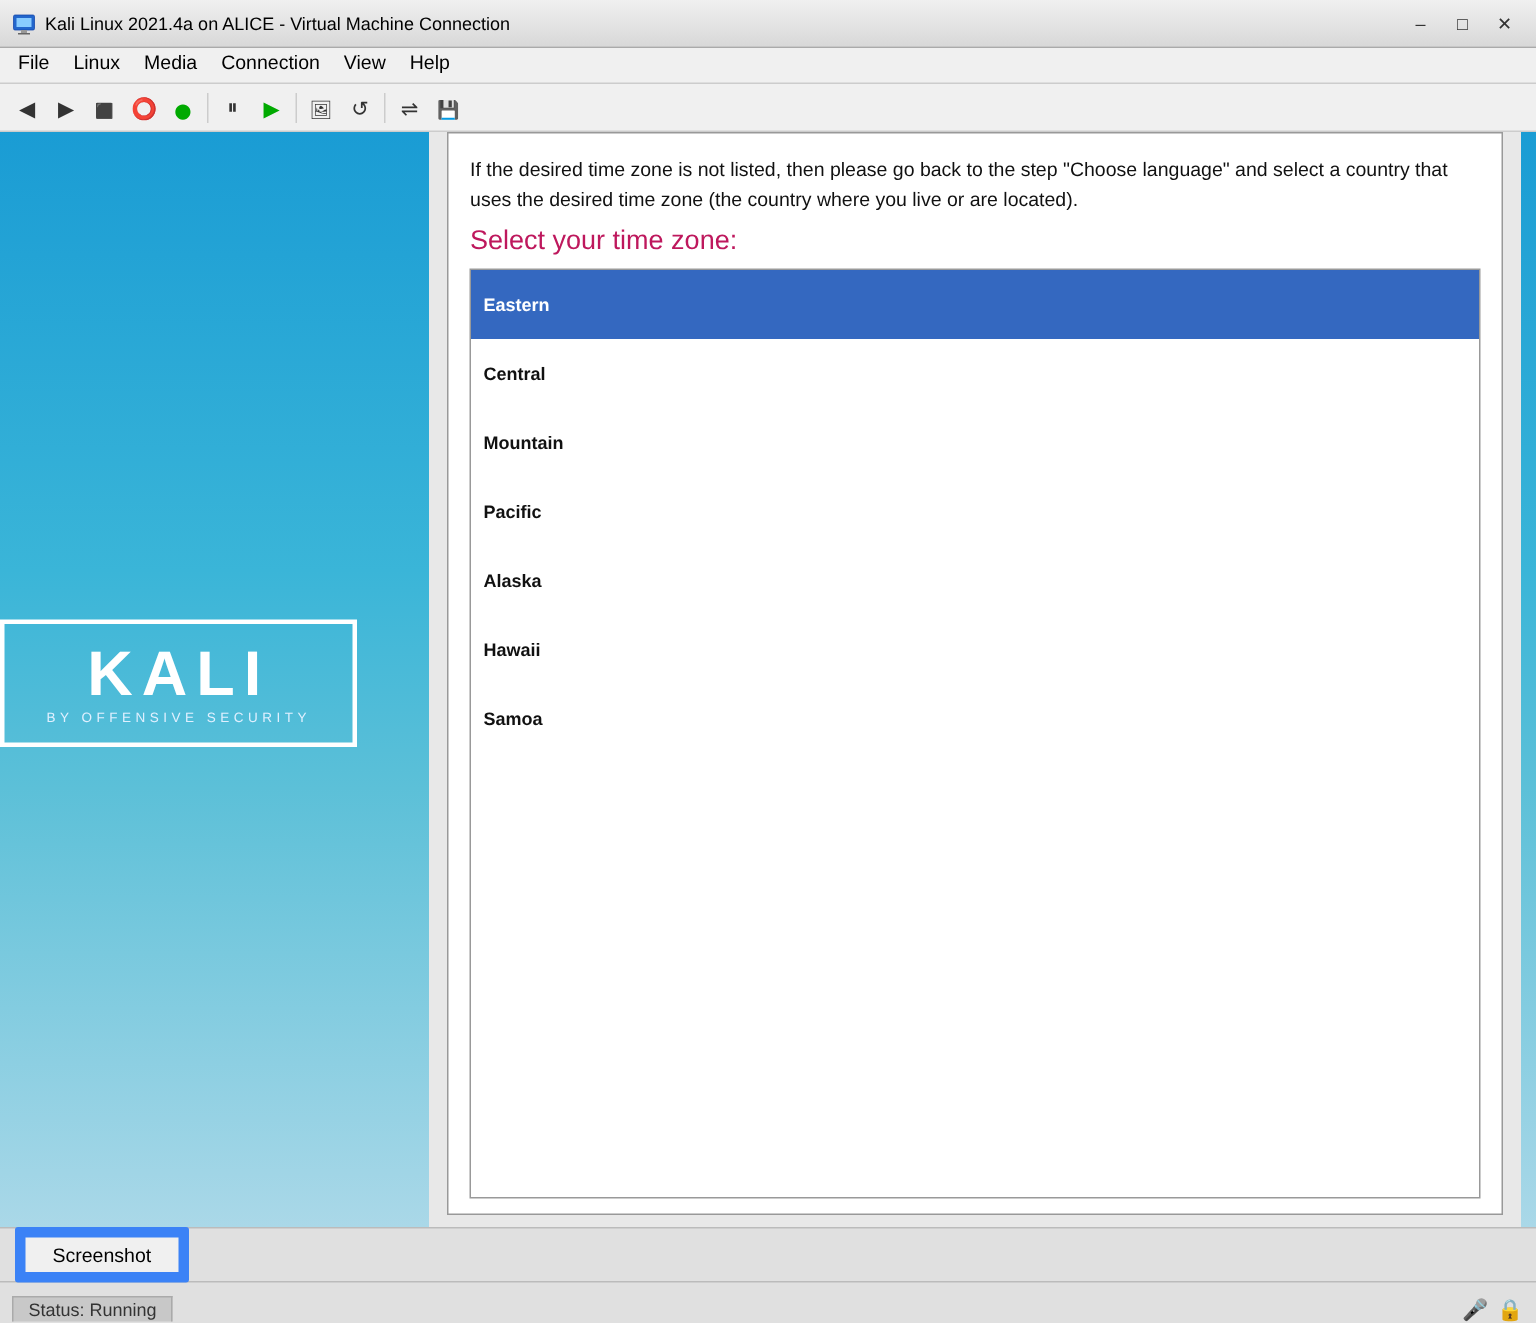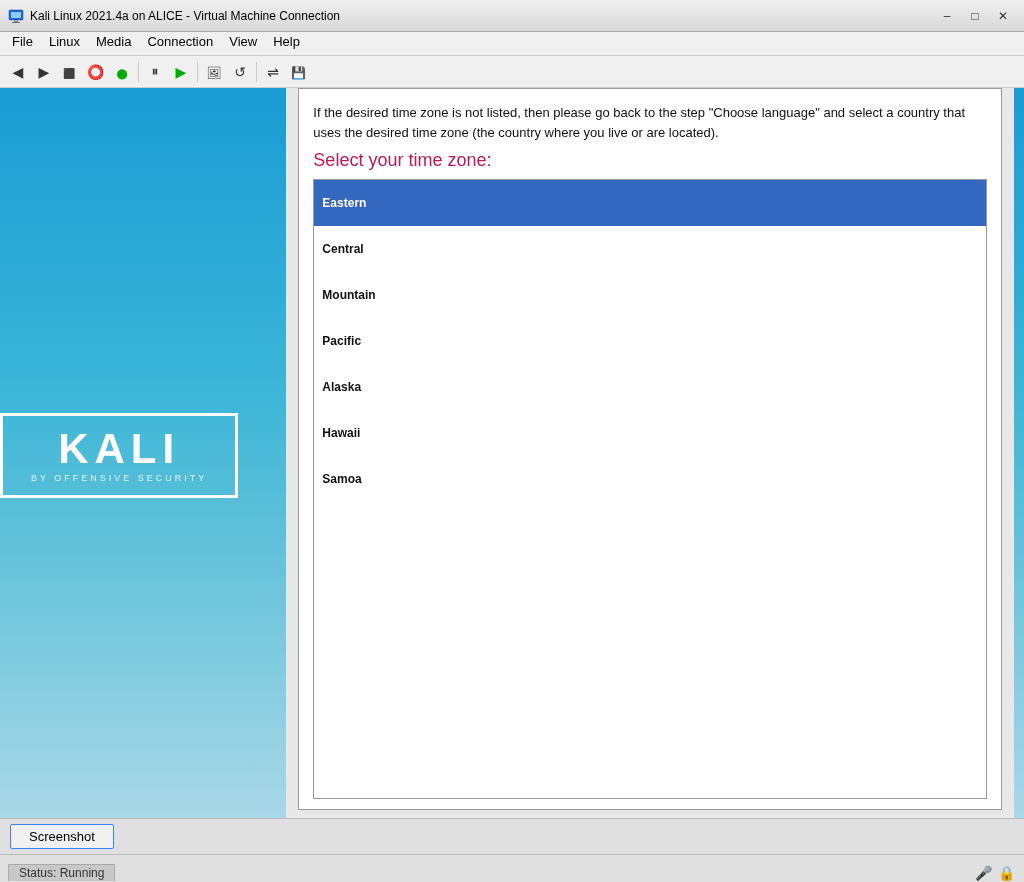--- a/index.html
+++ b/index.html
@@ -199,21 +199,21 @@
       height: 36px;
       display: flex;
       align-items: center;
       padding: 0 10px;
       border-top: 1px solid #bbb;
       justify-content: space-between;
     }
     .bottom-btn {
       padding: 4px 18px;
       background: #f0f0f0;
-      border: 1px solid #3b82f6;
+      border: 7px solid #3b82f6;
       font-size: 13px;
       cursor: pointer;
       border-radius: 2px;
       font-family: inherit;
     }
     #bottom-right-buttons {
       display: flex;
       gap: 8px;
     }
 

